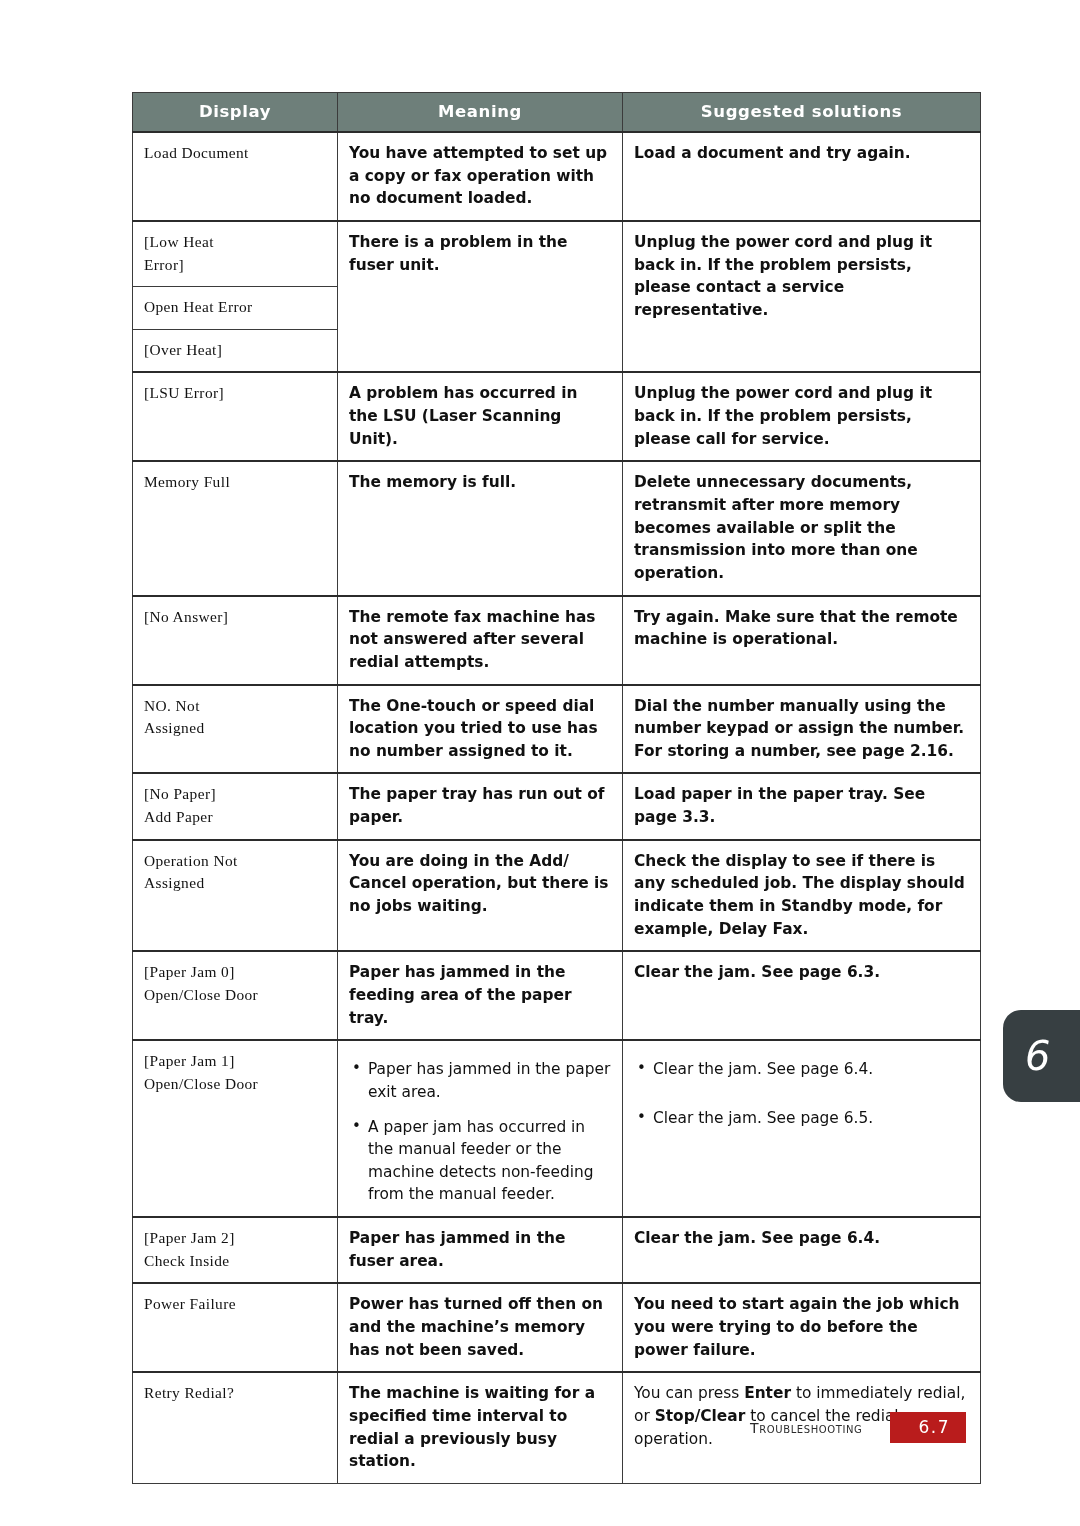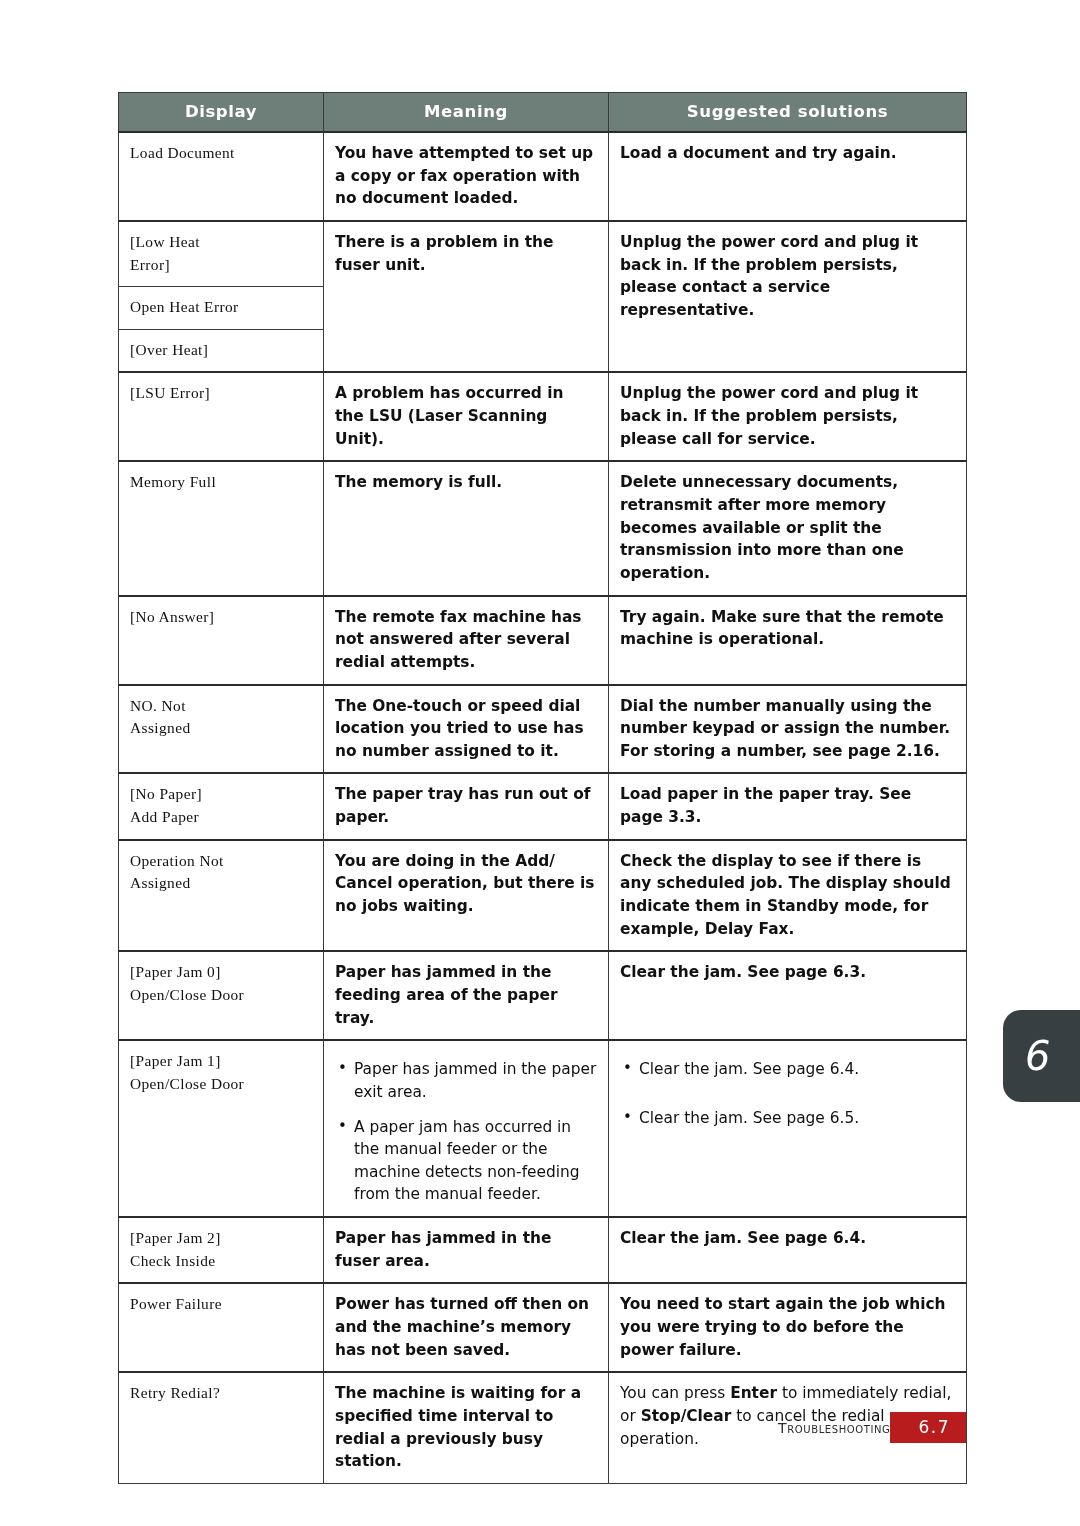--- a/index.html
+++ b/index.html
@@ -30,21 +30,21 @@
     line-height: 92px;
     text-align: left;
     padding-left: 22px;
     box-sizing: border-box;
     font-family: "DejaVu Sans", "Liberation Sans", sans-serif;
   }
 
   
   #error-table {
     position: absolute;
-    left: 118px;
+    left: 132px;
     top: 92px;
     width: 848px;
     border-collapse: collapse;
     table-layout: fixed;
     border-radius: 22px;
   }
   #error-table col.c-display  { width: 205px; }
   #error-table col.c-meaning  { width: 285px; }
   #error-table col.c-solution { width: 358px; }
 
@@ -123,21 +123,21 @@
     text-align: right;
     white-space: nowrap;
   }
   #footer-label {
     display: inline-block;
     vertical-align: middle;
     font-size: 14px;
     font-variant: small-caps;
     letter-spacing: 0.6px;
     color: #2b2b2b;
-    margin-right: 0;
+    margin-right: 28px;
   }
   #footer-page {
     display: inline-block;
     vertical-align: middle;
     background: #b91c1c;
     color: #ffffff;
     font-size: 17px;
     font-weight: normal;
     letter-spacing: 1.5px;
     padding: 5px 16px 6px 28px;

